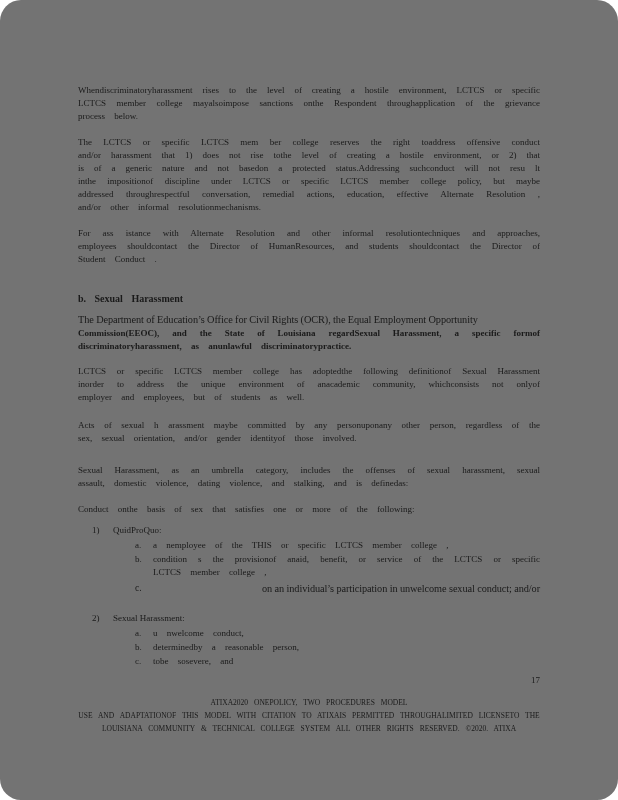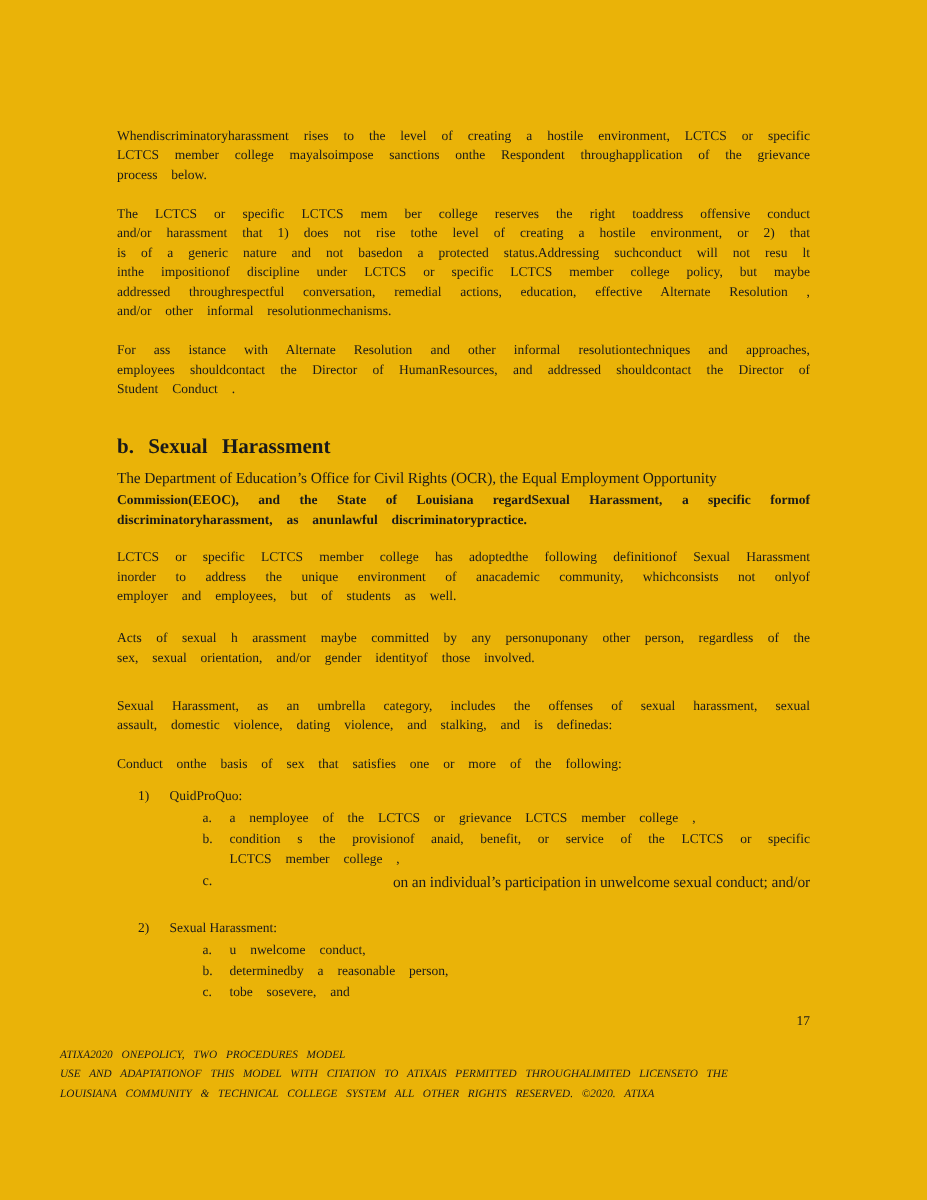--- a/index.html
+++ b/index.html
@@ -1,38 +1,39 @@
 <!DOCTYPE html>
 <html><head>
 <meta charset="utf-8">
 <style>
   html,body{margin:0;padding:0;background:#ffffff;}
   .page{
     position:relative;
     width:618px;height:800px;
-    background:#eab308;
+    background:#737373;
     font-family:"Liberation Serif","DejaVu Serif",serif;
     color:#1a1a1a;
     overflow:hidden;
+    border-radius:21px;
   }
   .content{
     position:absolute;left:78px;top:84px;width:462px;
   }
   p.body{
     font-size:9px;line-height:13px;
     word-spacing:7px;
     text-align:justify;
     margin:0 0 13px 0;
   }
   p.mb26{margin-bottom:26px;}
   p.mb15{margin-bottom:15px;}
   p.mb9{margin-bottom:19px;}
   p.mb8{margin-bottom:8px;}
   .heading{
-    font-size:14px;line-height:13px;font-weight:bold;
+    font-size:10px;line-height:13px;font-weight:bold;
     word-spacing:6px;
     margin:16px 0 7px 0;
   }
   .lead-line{
     font-size:10.3px;line-height:15px;
     letter-spacing:-0.1px;
     white-space:nowrap;
     margin:0;
   }
   .lead-rest{
@@ -65,37 +66,37 @@
     font-size:10.3px;line-height:15px;
     word-spacing:normal;text-align:right;letter-spacing:-0.1px;
   }
   .page-number{
     text-align:right;
     font-size:9px;line-height:13px;
     margin-top:4px;
   }
   .footer{
     position:absolute;left:40px;right:40px;top:696px;
+    text-align:center;
     font-size:7.5px;line-height:13px;
     word-spacing:4px;
     color:#1a1a1a;
-    font-style:italic;
   }
 </style>
 </head>
 <body>
 
 <div class="page">
   <div class="content">
 
     <p class="body">Whendiscriminatoryharassment rises to the level of creating a hostile environment, LCTCS or specific LCTCS member college mayalsoimpose sanctions onthe Respondent throughapplication of the grievance process below.</p>
 
     <p class="body">The LCTCS or specific LCTCS mem ber college reserves the right toaddress offensive conduct and/or harassment that 1) does not rise tothe level of creating a hostile environment, or 2) that is of a generic nature and not basedon a protected status.Addressing suchconduct will not resu lt inthe impositionof discipline under LCTCS or specific LCTCS member college policy, but maybe addressed throughrespectful conversation, remedial actions, education, effective Alternate Resolution , and/or other informal resolutionmechanisms.</p>
 
-    <p class="body mb26">For ass istance with Alternate Resolution and other informal resolutiontechniques and approaches, employees shouldcontact the Director of HumanResources, and addressed shouldcontact the Director of Student Conduct .</p>
+    <p class="body mb26">For ass istance with Alternate Resolution and other informal resolutiontechniques and approaches, employees shouldcontact the Director of HumanResources, and students shouldcontact the Director of Student Conduct .</p>
 
     <h3 class="heading">b. Sexual Harassment</h3>
 
     <p class="lead-line">The Department of Education’s Office for Civil Rights (OCR), the Equal Employment Opportunity</p>
     <p class="lead-rest">Commission(EEOC), and the State of Louisiana regardSexual Harassment, a specific formof discriminatoryharassment, as anunlawful discriminatorypractice.</p>
 
     <p class="body mb15">LCTCS or specific LCTCS member college has adoptedthe following definitionof Sexual Harassment inorder to address the unique environment of anacademic community, whichconsists not onlyof employer and employees, but of students as well.</p>
 
     <p class="body mb9">Acts of sexual h arassment maybe committed by any personuponany other person, regardless of the sex, sexual orientation, and/or gender identityof those involved.</p>
 
@@ -104,21 +105,21 @@
     <p class="body mb8">Conduct onthe basis of sex that satisfies one or more of the following:</p>
 
     <div class="list">
       <div class="list-head">
         <span class="marker">1)</span>
         <span class="txt">QuidProQuo:</span>
       </div>
       <div class="sub">
         <div class="sub-item">
           <span class="marker">a.</span>
-          <span class="txt">a nemployee of the LCTCS or grievance LCTCS member college ,</span>
+          <span class="txt">a nemployee of the THIS or specific LCTCS member college ,</span>
         </div>
         <div class="sub-item">
           <span class="marker">b.</span>
           <span class="txt">condition s the provisionof anaid, benefit, or service of the LCTCS or specific LCTCS member college ,</span>
         </div>
         <div class="sub-item large">
           <span class="marker">c.</span>
           <span class="txt">on an individual’s participation in unwelcome sexual conduct; and/or</span>
         </div>
       </div>

